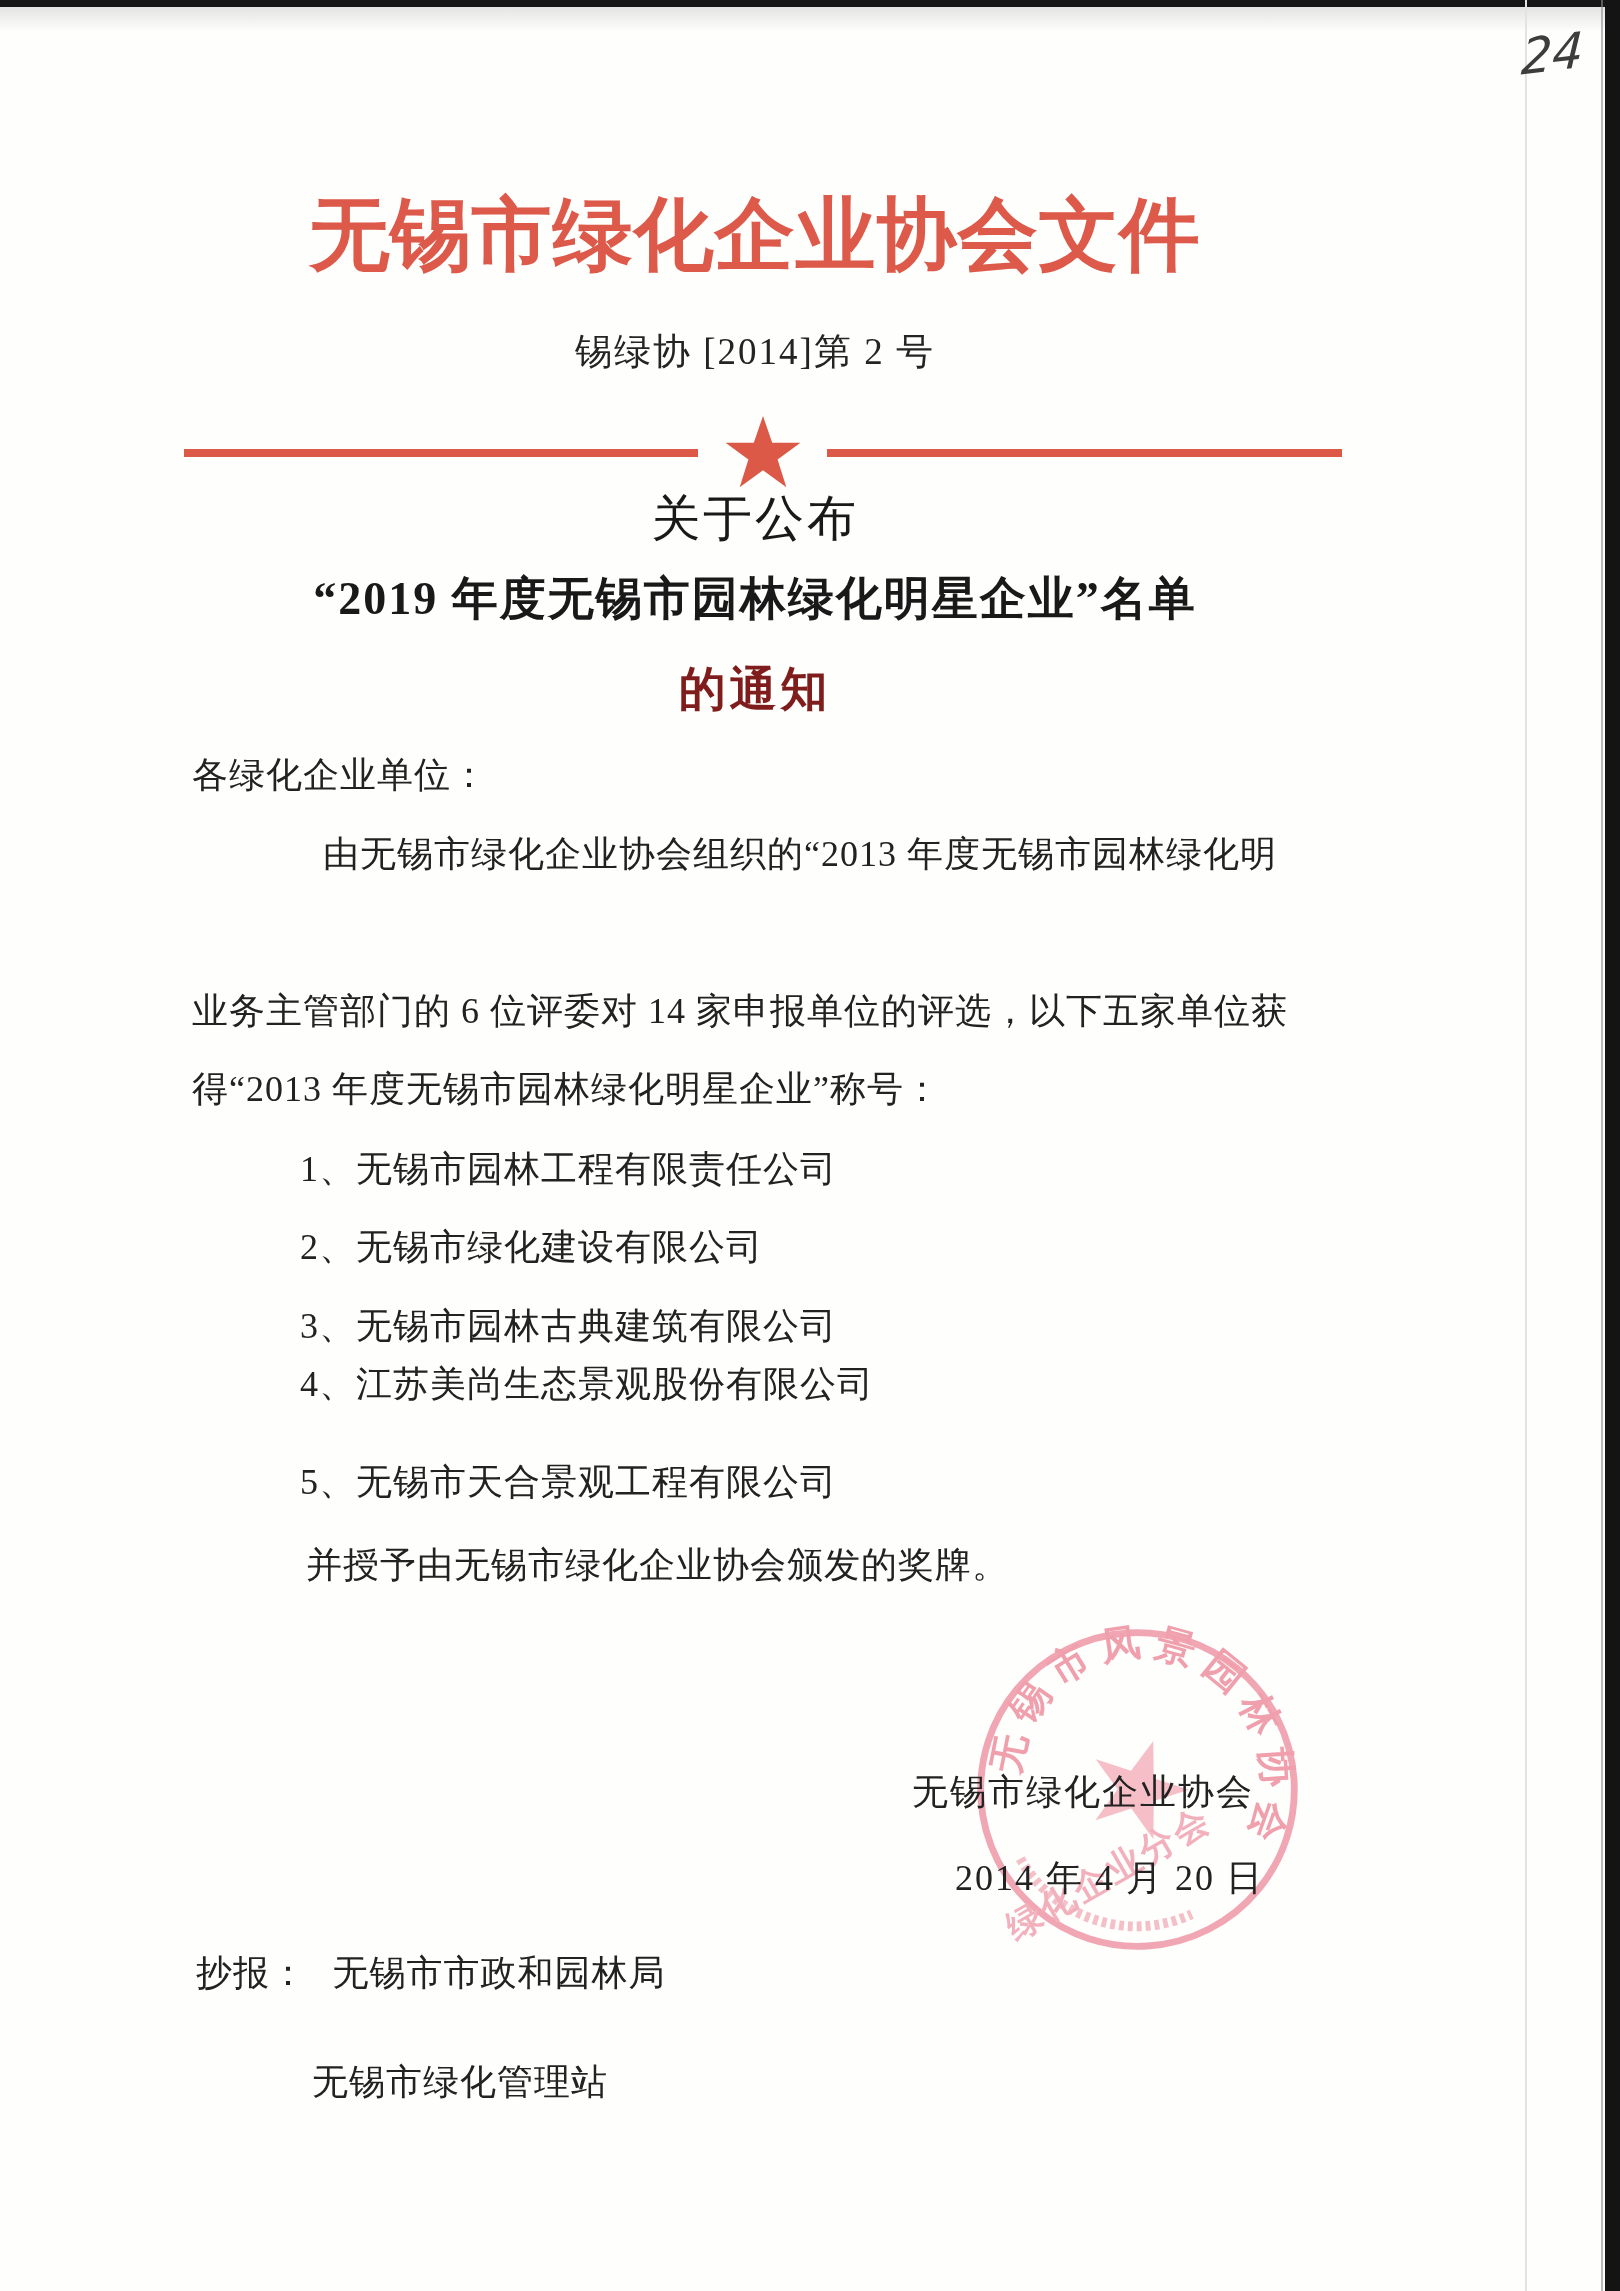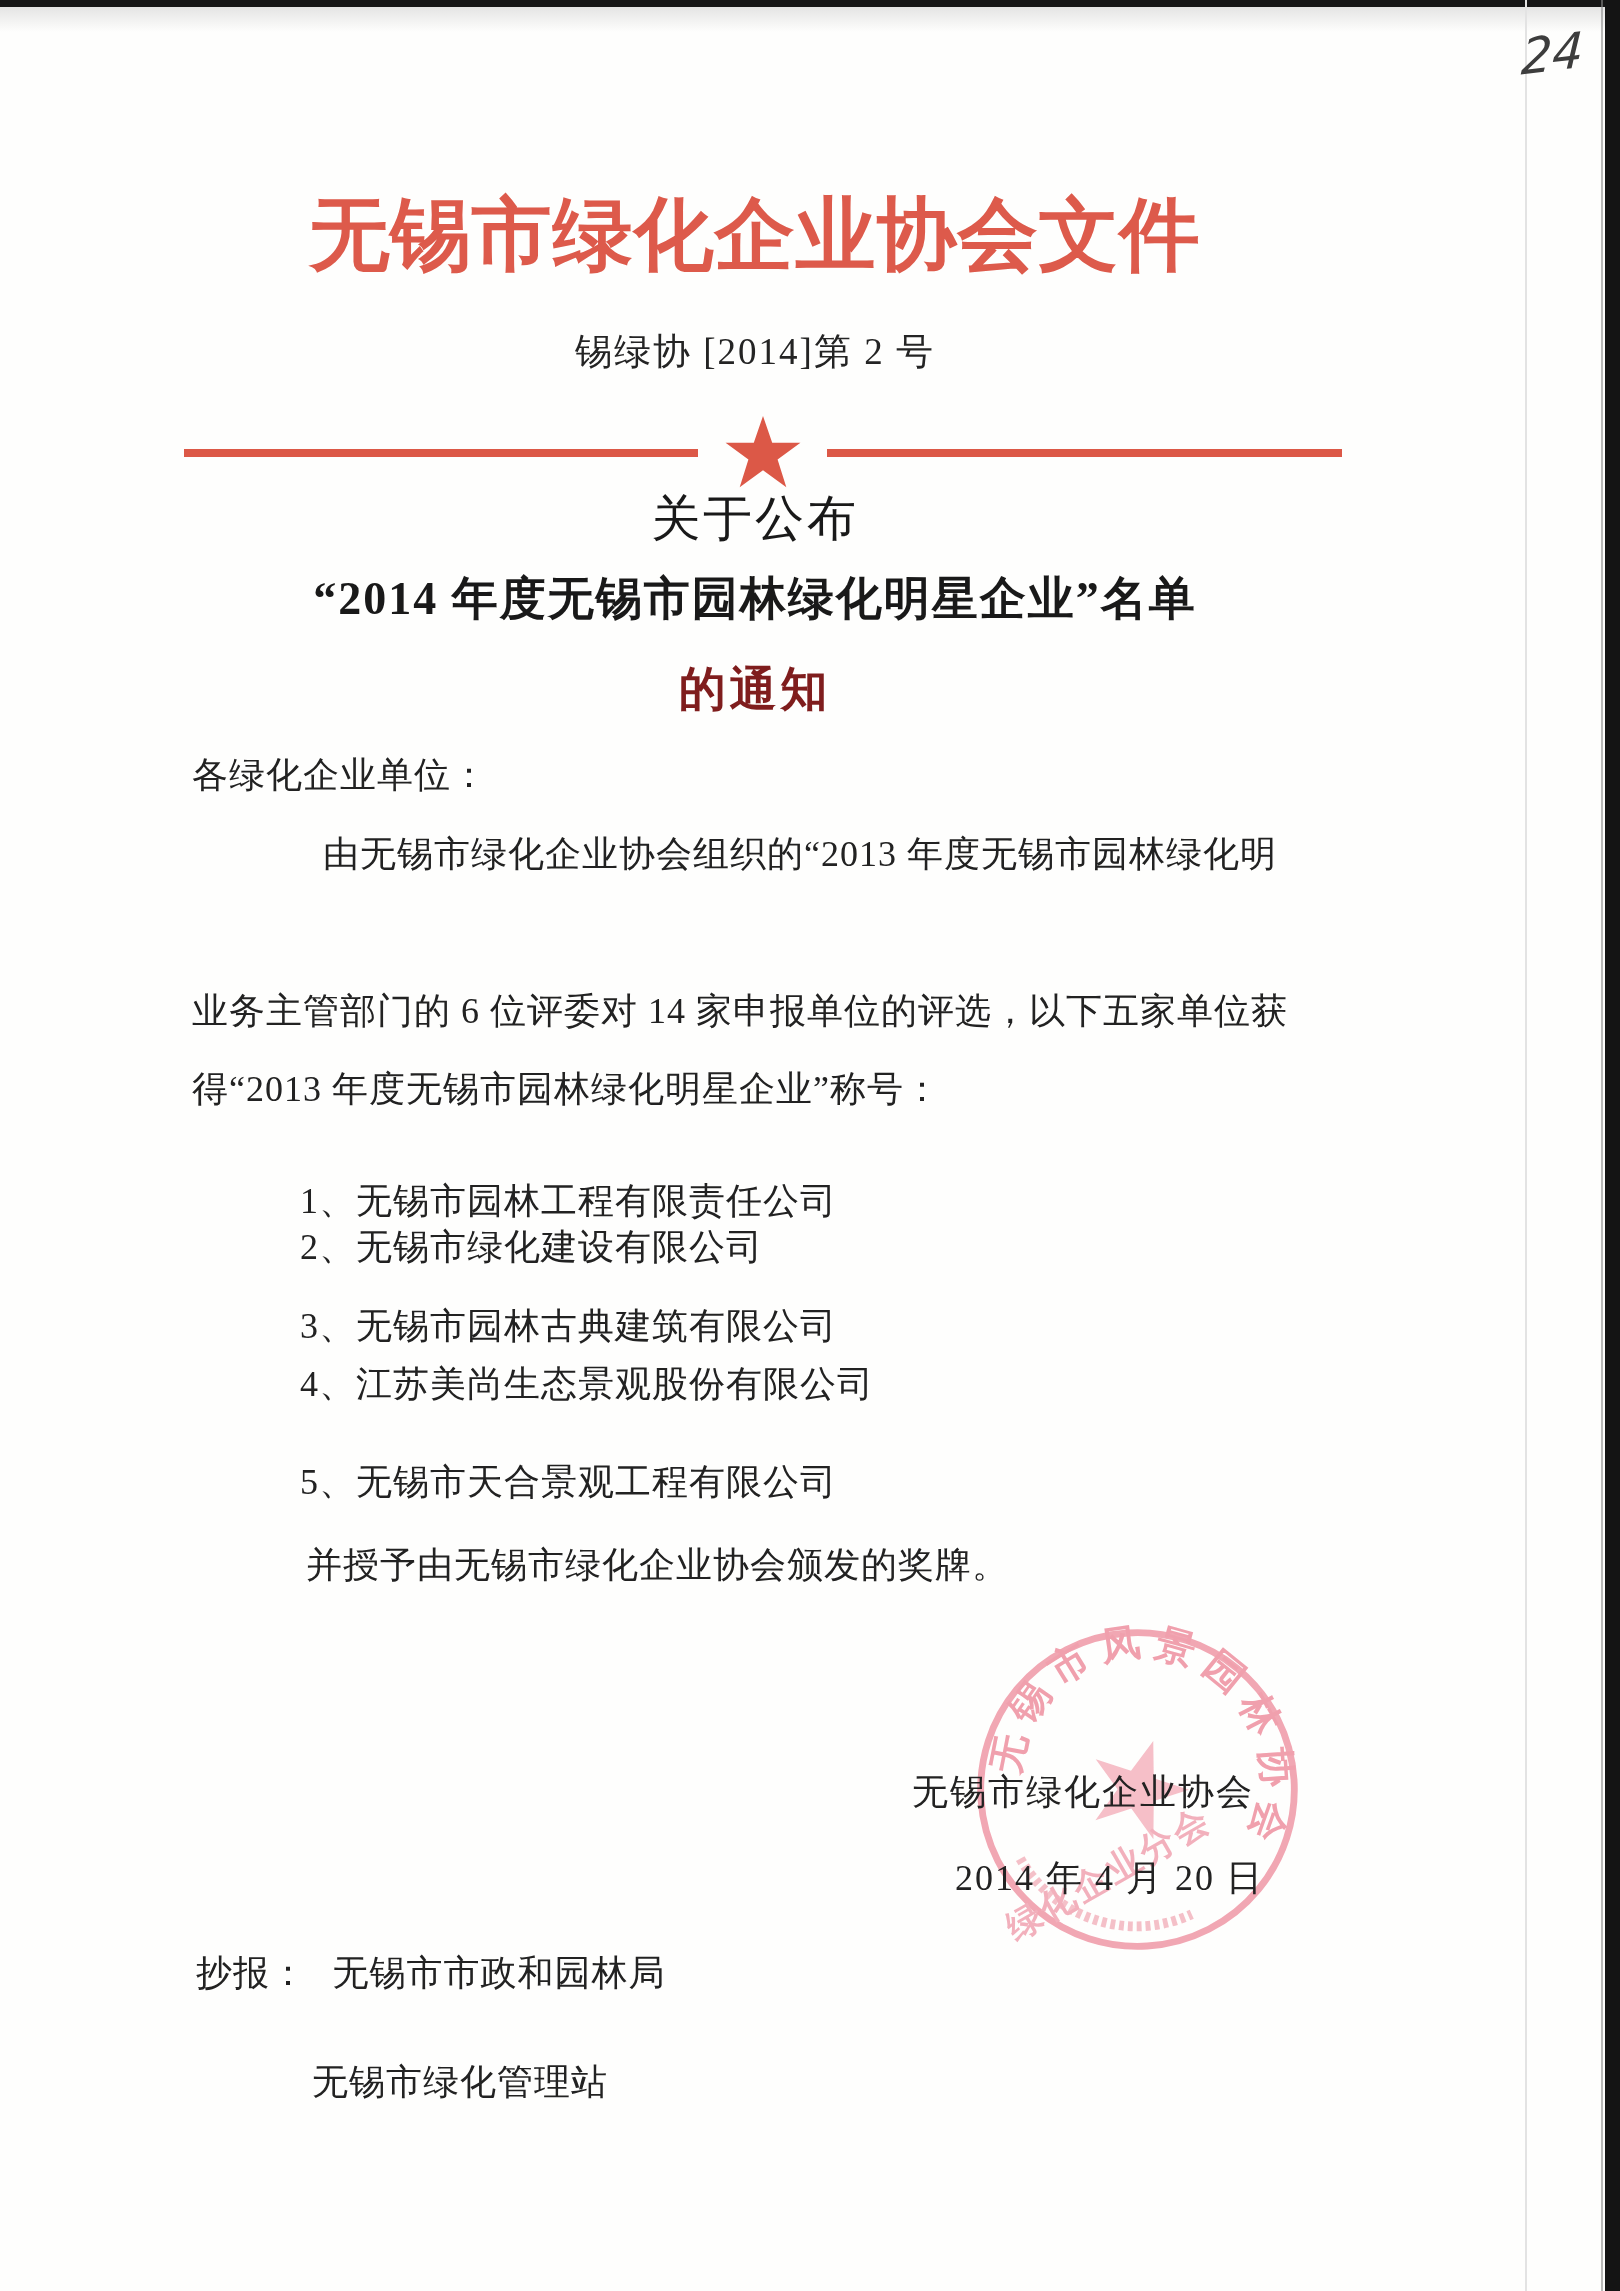--- a/index.html
+++ b/index.html
@@ -45,21 +45,21 @@
   .subject1{top:486px;font-size:49px;font-weight:normal;letter-spacing:2.9px;color:#191919;}
   .subject2{top:568px;font-size:46px;font-weight:bold;letter-spacing:2px;color:#191919;white-space:nowrap;}
   .subject3{top:658px;font-size:47px;font-weight:bold;letter-spacing:3.9px;color:#7f1d1d;}
   
   .bodyline{font-size:36px;color:#222;letter-spacing:1px;white-space:nowrap;}
   .salutation{left:192px;top:751px;}
   .p1{left:323px;top:830px;}
   .p2{left:192px;top:909px;}
   .p3{left:192px;top:987px;}
   .p4{left:192px;top:1065px;}
-  .item1{left:300px;top:1145px;margin-top:32px;}
+  .item1{left:300px;top:1145px;}
   .item2{left:300px;top:1223px;}
   .item3{left:300px;top:1302px;}
   .item4{left:300px;top:1360px;}
   .item5{left:300px;top:1458px;}
   .closing{left:306px;top:1541px;}
   .signer{left:912px;top:1768px;letter-spacing:2px;}
   .sig-date{left:955px;top:1854px;letter-spacing:2px;}
   .cc1{left:196px;top:1949px;}
   .cc1 .cc-label{margin-right:25.5px;}
   .cc2{left:312px;top:2031px;margin-top:27px;}
@@ -87,21 +87,21 @@
     <div class="seg seg-left"></div>
     <div class="star-wrap">
       <svg viewBox="0 0 100 95" width="78" height="76">
         <polygon fill="#dc5847" points="50,0 61.8,34.5 98,34.5 68.7,55.9 79.9,91.5 50,69.5 20.1,91.5 31.3,55.9 2,34.5 38.2,34.5"></polygon>
       </svg>
     </div>
     <div class="seg seg-right"></div>
   </div>
 
   <div class="abs col subject1">关于公布</div>
-  <div class="abs col subject2">“2014 年度无锡市园林绿化明星企业”名单</div>
+  <div class="abs col subject2">“2019 年度无锡市园林绿化明星企业”名单</div>
   <div class="abs col subject3">的通知</div>
 
   <div class="abs bodyline salutation">各绿化企业单位：</div>
   <div class="abs bodyline p1">由无锡市绿化企业协会组织的“2013 年度无锡市园林绿化明</div>
   <div class="abs bodyline p3">业务主管部门的 6 位评委对 14 家申报单位的评选，以下五家单位获</div>
   <div class="abs bodyline p4">得“2013 年度无锡市园林绿化明星企业”称号：</div>
 
   <div class="abs bodyline item1">1、无锡市园林工程有限责任公司</div>
   <div class="abs bodyline item2">2、无锡市绿化建设有限公司</div>
   <div class="abs bodyline item3">3、无锡市园林古典建筑有限公司</div>

